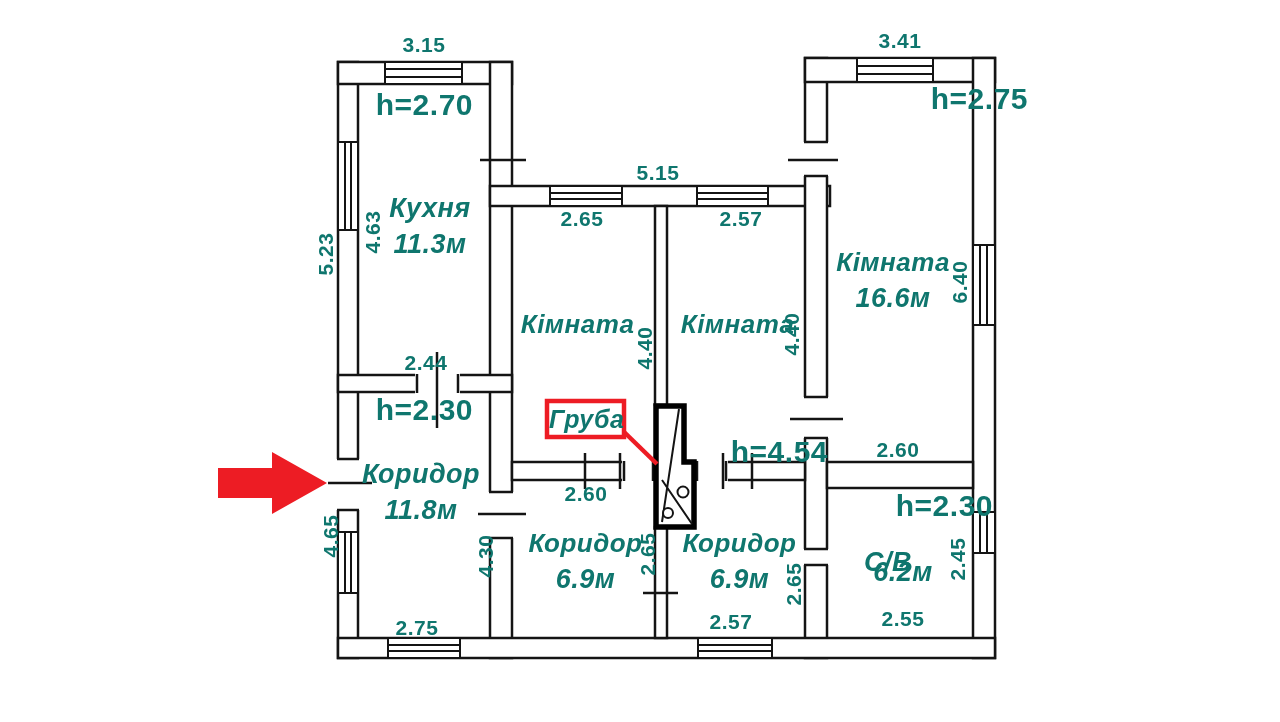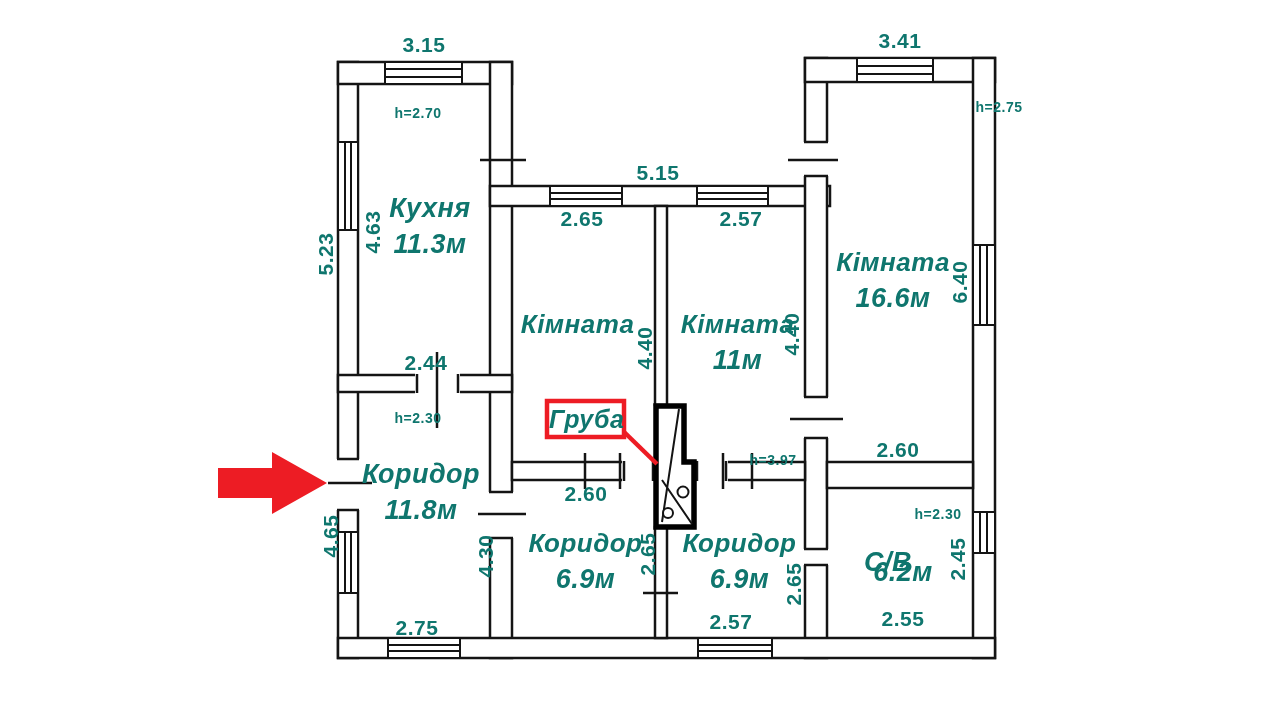--- a/index.html
+++ b/index.html
@@ -1,21 +1,21 @@
 <!DOCTYPE html>
 <html><head>
 <meta charset="utf-8">
 <style>
   html,body{margin:0;padding:0;background:#ffffff;}
   #stage{position:relative;width:1280px;height:722px;background:#ffffff;overflow:hidden;
          font-family:"Liberation Sans",sans-serif;color:#0f766e;}
   #plan-svg{position:absolute;left:0;top:0;}
   .lbl{position:absolute;font-size:21px;font-weight:700;text-align:center;line-height:24px;
        white-space:nowrap;letter-spacing:0.5px;}
-  .hlbl{font-size:14px;font-weight:700;text-align:center;letter-spacing:0.5px;margin-top:8px;}
+  .hlbl{font-size:30px;font-weight:700;text-align:right;letter-spacing:0.5px;}
   .room{font-size:27px;font-weight:700;font-style:italic;letter-spacing:0.5px;}
   .rot{transform:rotate(-90deg);transform-origin:50% 50%;}
   .stove-lbl{font-size:25px;font-weight:700;font-style:italic;line-height:30px;}
 </style>
 </head>
 <body>
 
 <div id="stage">
 
   <svg id="plan-svg" width="1280" height="722" viewBox="0 0 1280 722">
@@ -130,39 +130,38 @@
   <div class="lbl" style="left:389px;top:33px;width:70px;">3.15</div>
   <div class="lbl hlbl" style="left:363px;top:93px;width:110px;">h=2.70</div>
   <div class="lbl room" style="left:355px;top:196px;width:150px;">Кухня</div>
   <div class="lbl room" style="left:355px;top:232px;width:150px;">11.3м</div>
 
   <div class="lbl" style="left:623px;top:161px;width:70px;">5.15</div>
   <div class="lbl" style="left:547px;top:207px;width:70px;">2.65</div>
   <div class="lbl" style="left:706px;top:207px;width:70px;">2.57</div>
   <div class="lbl room" style="left:500px;top:312px;width:155px;font-size:26px;">Кімната</div>
   <div class="lbl room" style="left:660px;top:312px;width:155px;font-size:26px;">Кімната</div>
-  <div class="lbl room" style="left:660px;top:348px;width:155px;">11м</div>
 
   <div class="lbl" style="left:865px;top:29px;width:70px;">3.41</div>
-  <div class="lbl hlbl" style="left:944px;top:87px;width:110px;">h=2.75</div>
+  <div class="lbl hlbl" style="left:918px;top:87px;width:110px;">h=2.75</div>
   <div class="lbl room" style="left:818px;top:250px;width:150px;font-size:26px;">Кімната</div>
   <div class="lbl room" style="left:818px;top:286px;width:150px;font-style:italic;">16.6м</div>
   <div class="lbl" style="left:863px;top:438px;width:70px;">2.60</div>
 
   <div class="lbl" style="left:391px;top:351px;width:70px;">2.44</div>
   <div class="lbl hlbl" style="left:363px;top:398px;width:110px;">h=2.30</div>
   <div class="lbl room" style="left:346px;top:462px;width:150px;">Коридор</div>
   <div class="lbl room" style="left:346px;top:498px;width:150px;">11.8м</div>
   <div class="lbl" style="left:382px;top:616px;width:70px;">2.75</div>
 
   <div class="lbl" style="left:551px;top:482px;width:70px;">2.60</div>
   <div class="lbl room" style="left:508px;top:531px;width:155px;font-size:26px;">Коридор</div>
   <div class="lbl room" style="left:508px;top:567px;width:155px;">6.9м</div>
 
-  <div class="lbl hlbl" style="left:718px;top:440px;width:110px;">h=3.97</div>
+  <div class="lbl hlbl" style="left:718px;top:440px;width:110px;">h=4.54</div>
   <div class="lbl room" style="left:662px;top:531px;width:155px;font-size:26px;">Коридор</div>
   <div class="lbl room" style="left:662px;top:567px;width:155px;">6.9м</div>
   <div class="lbl" style="left:696px;top:610px;width:70px;">2.57</div>
 
   <div class="lbl hlbl" style="left:883px;top:494px;width:110px;">h=2.30</div>
   <div class="lbl room" style="left:828px;top:550px;width:120px;">С/В</div>
   <div class="lbl room" style="left:828px;top:560px;width:150px;">6.2м</div>
   <div class="lbl" style="left:868px;top:607px;width:70px;">2.55</div>
 
   <div class="lbl rot" style="left:291px;top:242px;width:70px;">5.23</div>

